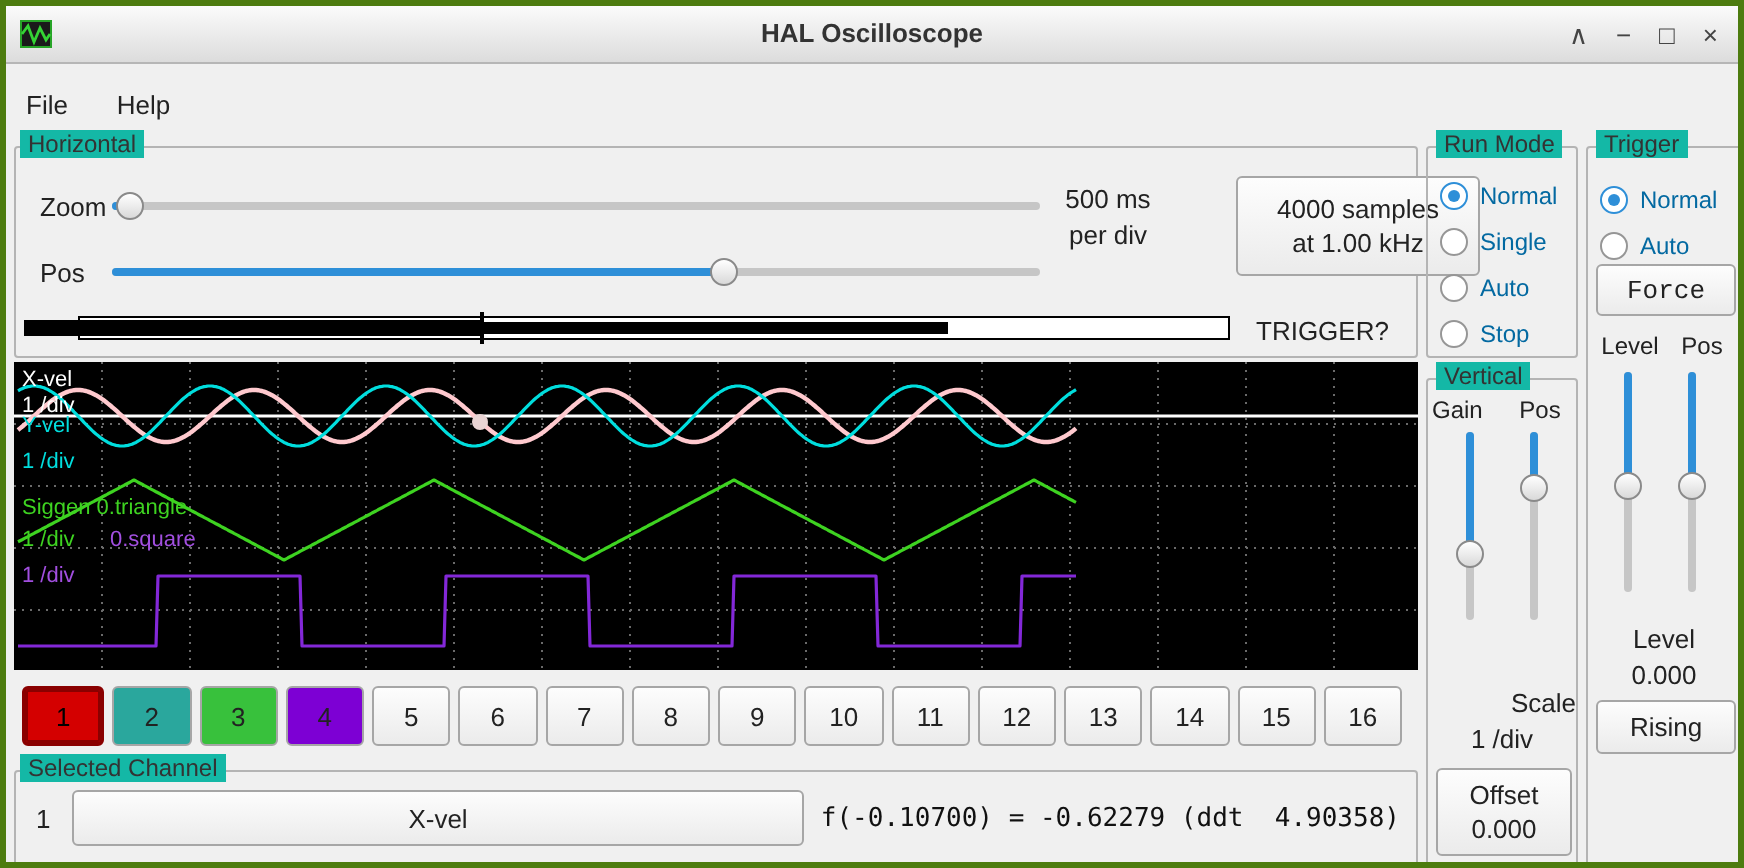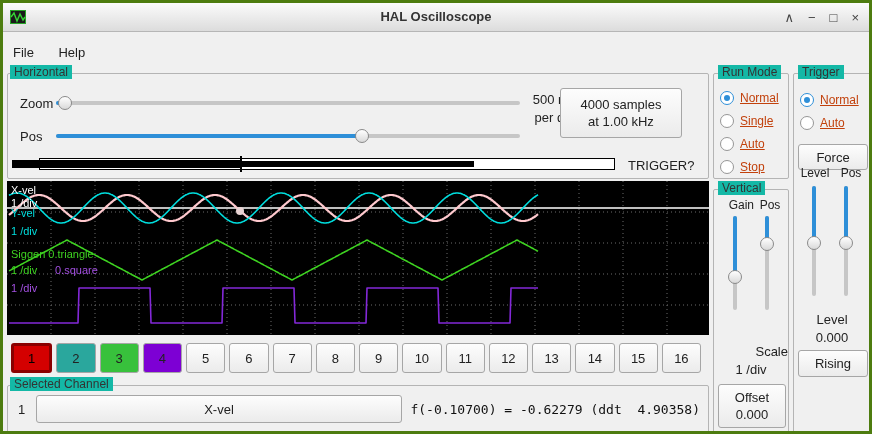--- a/index.html
+++ b/index.html
@@ -47,21 +47,21 @@
     background:var(--accent); border-radius:2px; }
   .vslider .handle { position:absolute; left:1px; width:14px; height:14px; border-radius:50%;
     background:linear-gradient(#ffffff,#d9d9d9); border:1px solid #8a8a8a; box-sizing:border-box; }
   
   .radio-row { display:flex; align-items:center; gap:6px; height:23px; }
   .radio { width:14px; height:14px; border-radius:50%; background:#fff;
     border:1px solid #969696; box-sizing:border-box; flex:0 0 auto; }
   .radio.sel { border-color:var(--accent); }
   .radio.sel::after { content:""; display:block; width:6px; height:6px; border-radius:50%;
     background:var(--accent); margin:3px; }
-  .radio-label { font-size:12px; color:#c2410c;text-decoration:underline; }
+  .radio-label { font-size:12px; color:#0369a1; }
   
   .recbar { position:absolute; }
   .rb-box { position:absolute; left:27px; top:2px; width:576px; height:12px;
     background:#fff; border:1px solid #000; box-sizing:border-box; }
   .rb-thick { position:absolute; left:0; top:4px; width:230px; height:8px; background:#000; }
   .rb-mid { position:absolute; left:230px; top:5px; width:232px; height:6px; background:#000; }
   .rb-vline { position:absolute; left:228px; top:0; width:2px; height:16px; background:#000; }
   
   .scope { position:absolute; left:4px; top:178px; width:702px; height:154px; background:#000; }
   .scope svg { position:absolute; left:0; top:0; }
@@ -106,21 +106,21 @@
     <div class="small-label" style="left:12px; top:22px;">Zoom</div>
     <div class="hslider" id="zoom-slider" style="left:48px; top:21px; width:464px;">
       <div class="track"></div>
       <div class="fill" style="width: 2%;"></div>
       <div class="handle" style="left: calc(2% - 7px);"></div>
     </div>
 
     <div class="small-label" style="left:514px; top:18px; width:64px; text-align:center;">500 ms</div>
     <div class="small-label" style="left:514px; top:36px; width:64px; text-align:center;">per div</div>
 
-    <div class="btn" style="left:552px; top:14px; width:122px; height:50px;">
+    <div class="btn" style="left:610px; top:14px; width:122px; height:50px;">
       <span>4000 samples</span>
       <span>at 1.00 kHz</span>
     </div>
 
     <div class="small-label" style="left:12px; top:55px;">Pos</div>
     <div class="hslider" id="pos-slider" style="left:48px; top:54px; width:464px;">
       <div class="track"></div>
       <div class="fill" style="width: 66%;"></div>
       <div class="handle" style="left: calc(66% - 7px);"></div>
     </div>
@@ -162,21 +162,21 @@
         <div class="radio-row">
           <span class="radio sel"></span>
           <span class="radio-label">Normal</span>
         </div>
         <div class="radio-row">
           <span class="radio"></span>
           <span class="radio-label">Auto</span>
         </div>
       </div>
 
-    <div class="btn" style="left:4px; top:70px; width:70px; height:26px;">
+    <div class="btn" style="left:4px; top:58px; width:70px; height:26px;font-family:Liberation Mono, monospace;">
       <span>Force</span>
     </div>
 
     <div class="tiny-label" style="left:2px; top:92px; width:38px; text-align:center;">Level</div>
     <div class="tiny-label" style="left:40px; top:92px; width:34px; text-align:center;">Pos</div>
 
     <div class="vslider" id="trig-level-slider" style="left:12px; top:112px; height:110px;">
       <div class="track"></div>
       <div class="fill" style="height: 52%;"></div>
       <div class="handle" style="top: calc(52% - 7px);"></div>
@@ -191,21 +191,21 @@
     <div class="small-label" style="left:0; top:256px; width:76px; text-align:center;">0.000</div>
 
     <div class="btn" style="left:4px; top:276px; width:70px; height:27px;">
       <span>Rising</span>
     </div>
   </div>
 
   <div class="gb" style="left:710px; top:186px; width:76px; height:244px;">
     <div class="gb-title">Vertical</div>
 
-    <div class="tiny-label" style="left:2px; top:8px; width:38px; text-align:right;">Gain</div>
+    <div class="tiny-label" style="left:2px; top:8px; width:38px; text-align:left;">Gain</div>
     <div class="tiny-label" style="left:40px; top:8px; width:32px; text-align:center;">Pos</div>
 
     <div class="vslider" id="gain-slider" style="left:13px; top:26px; height:94px;">
       <div class="track"></div>
       <div class="fill" style="height: 65%;"></div>
       <div class="handle" style="top: calc(65% - 7px);"></div>
     </div>
     <div class="vslider" id="vpos-slider" style="left:45px; top:26px; height:94px;">
       <div class="track"></div>
       <div class="fill" style="height: 30%;"></div>

